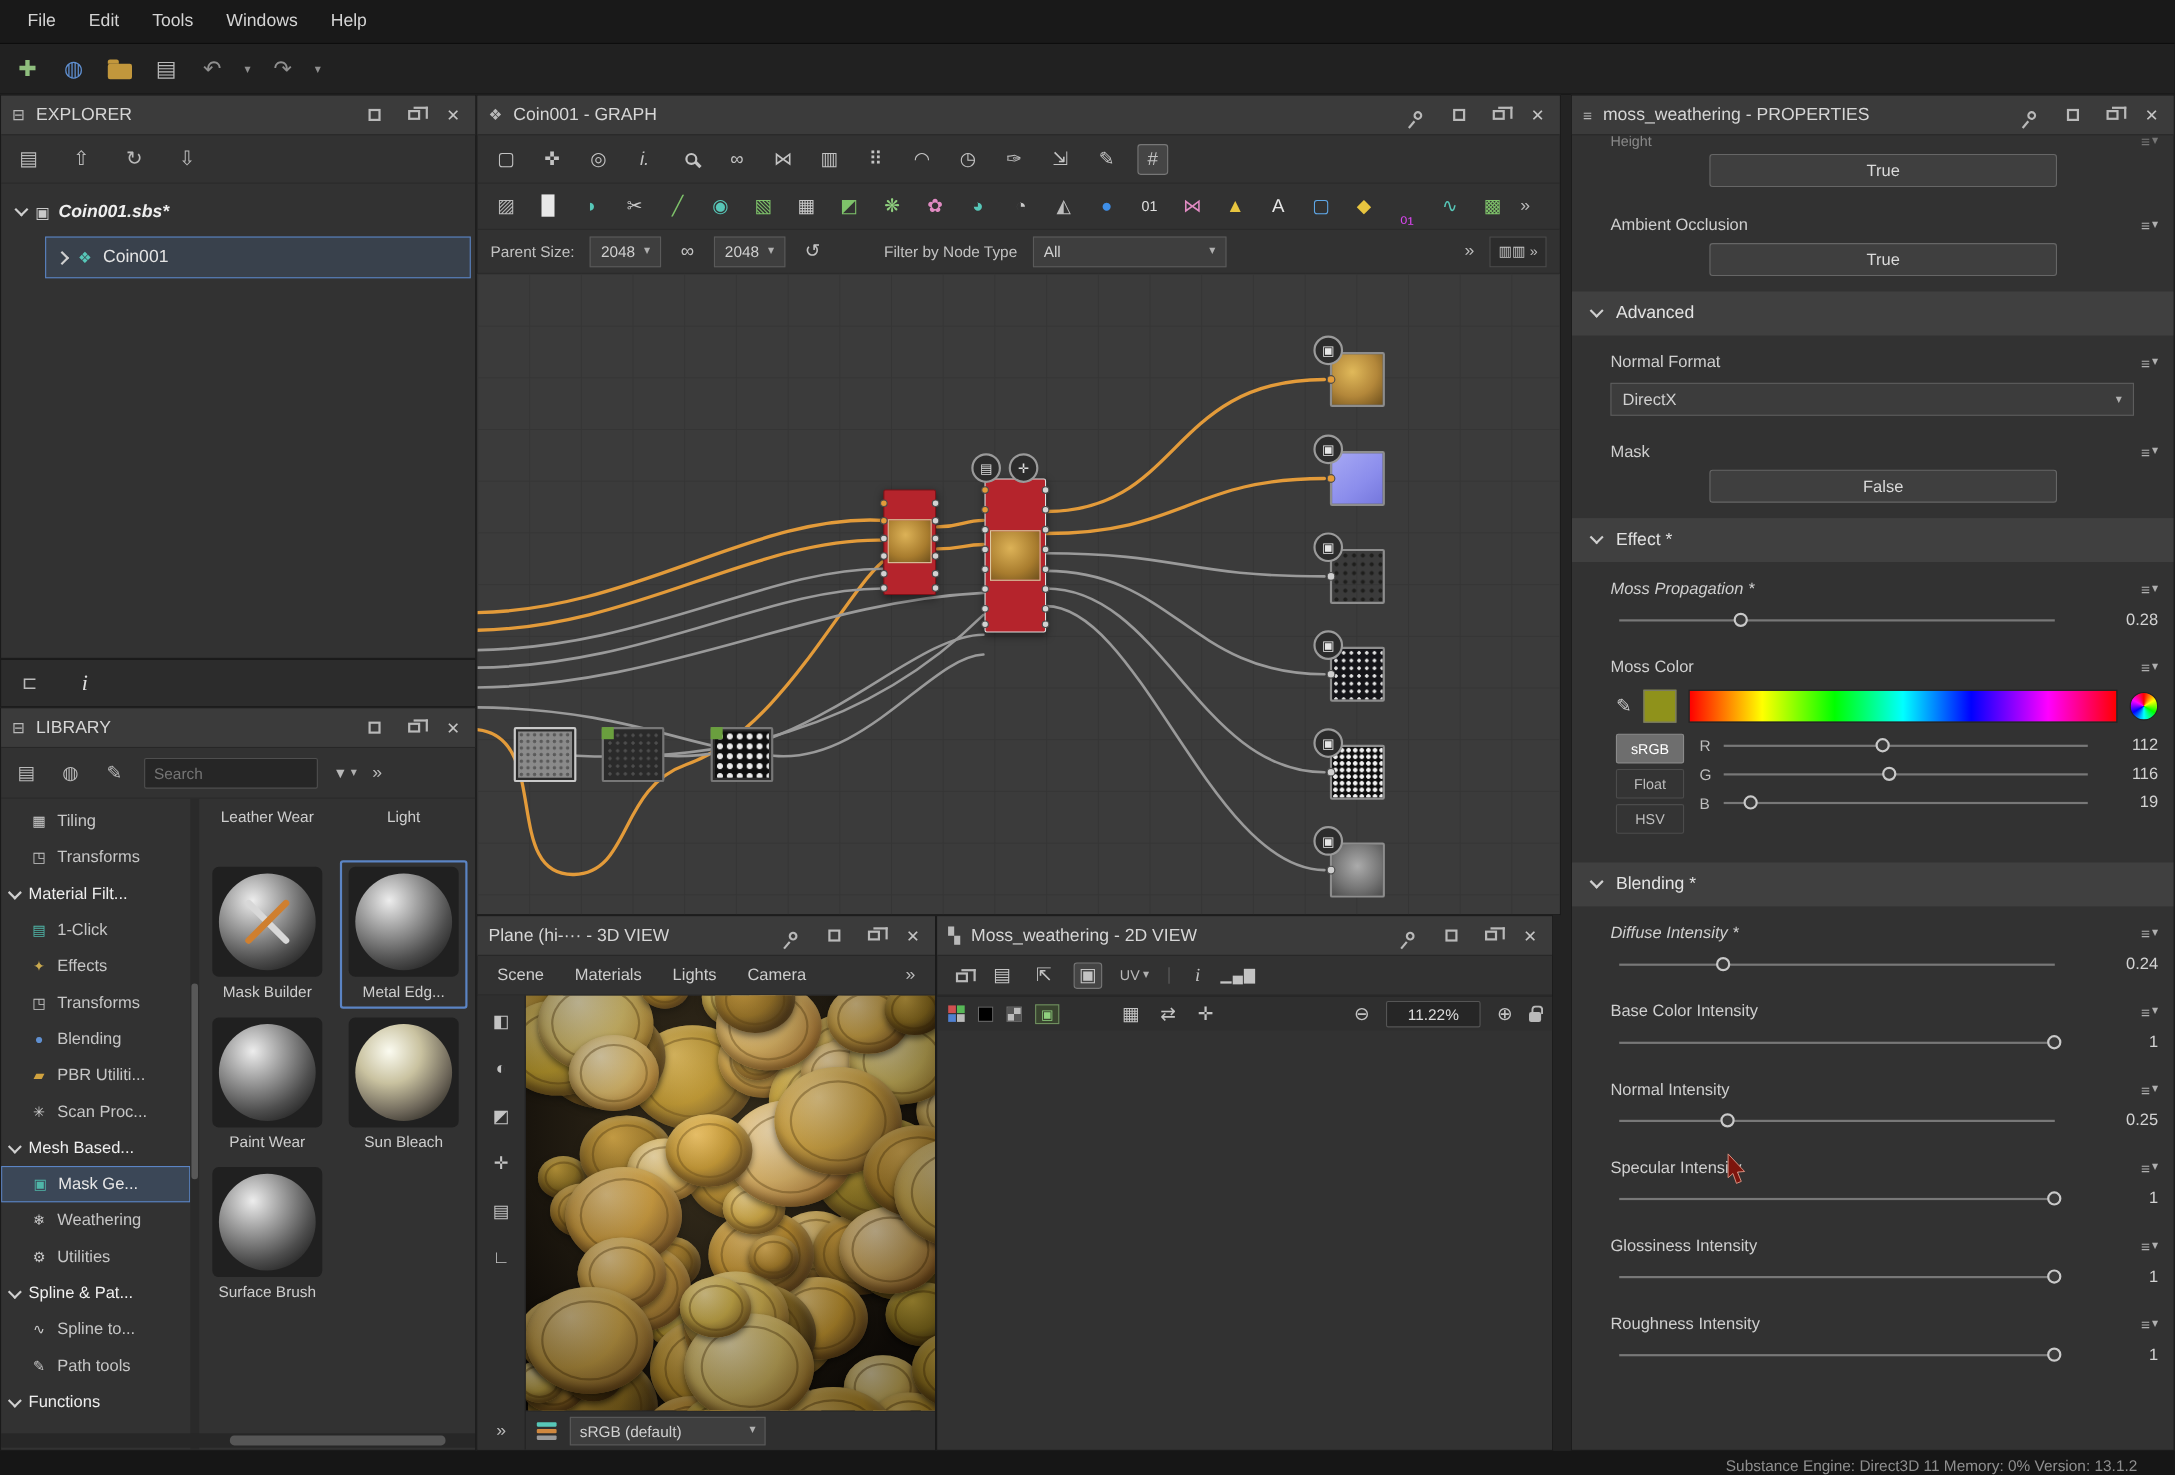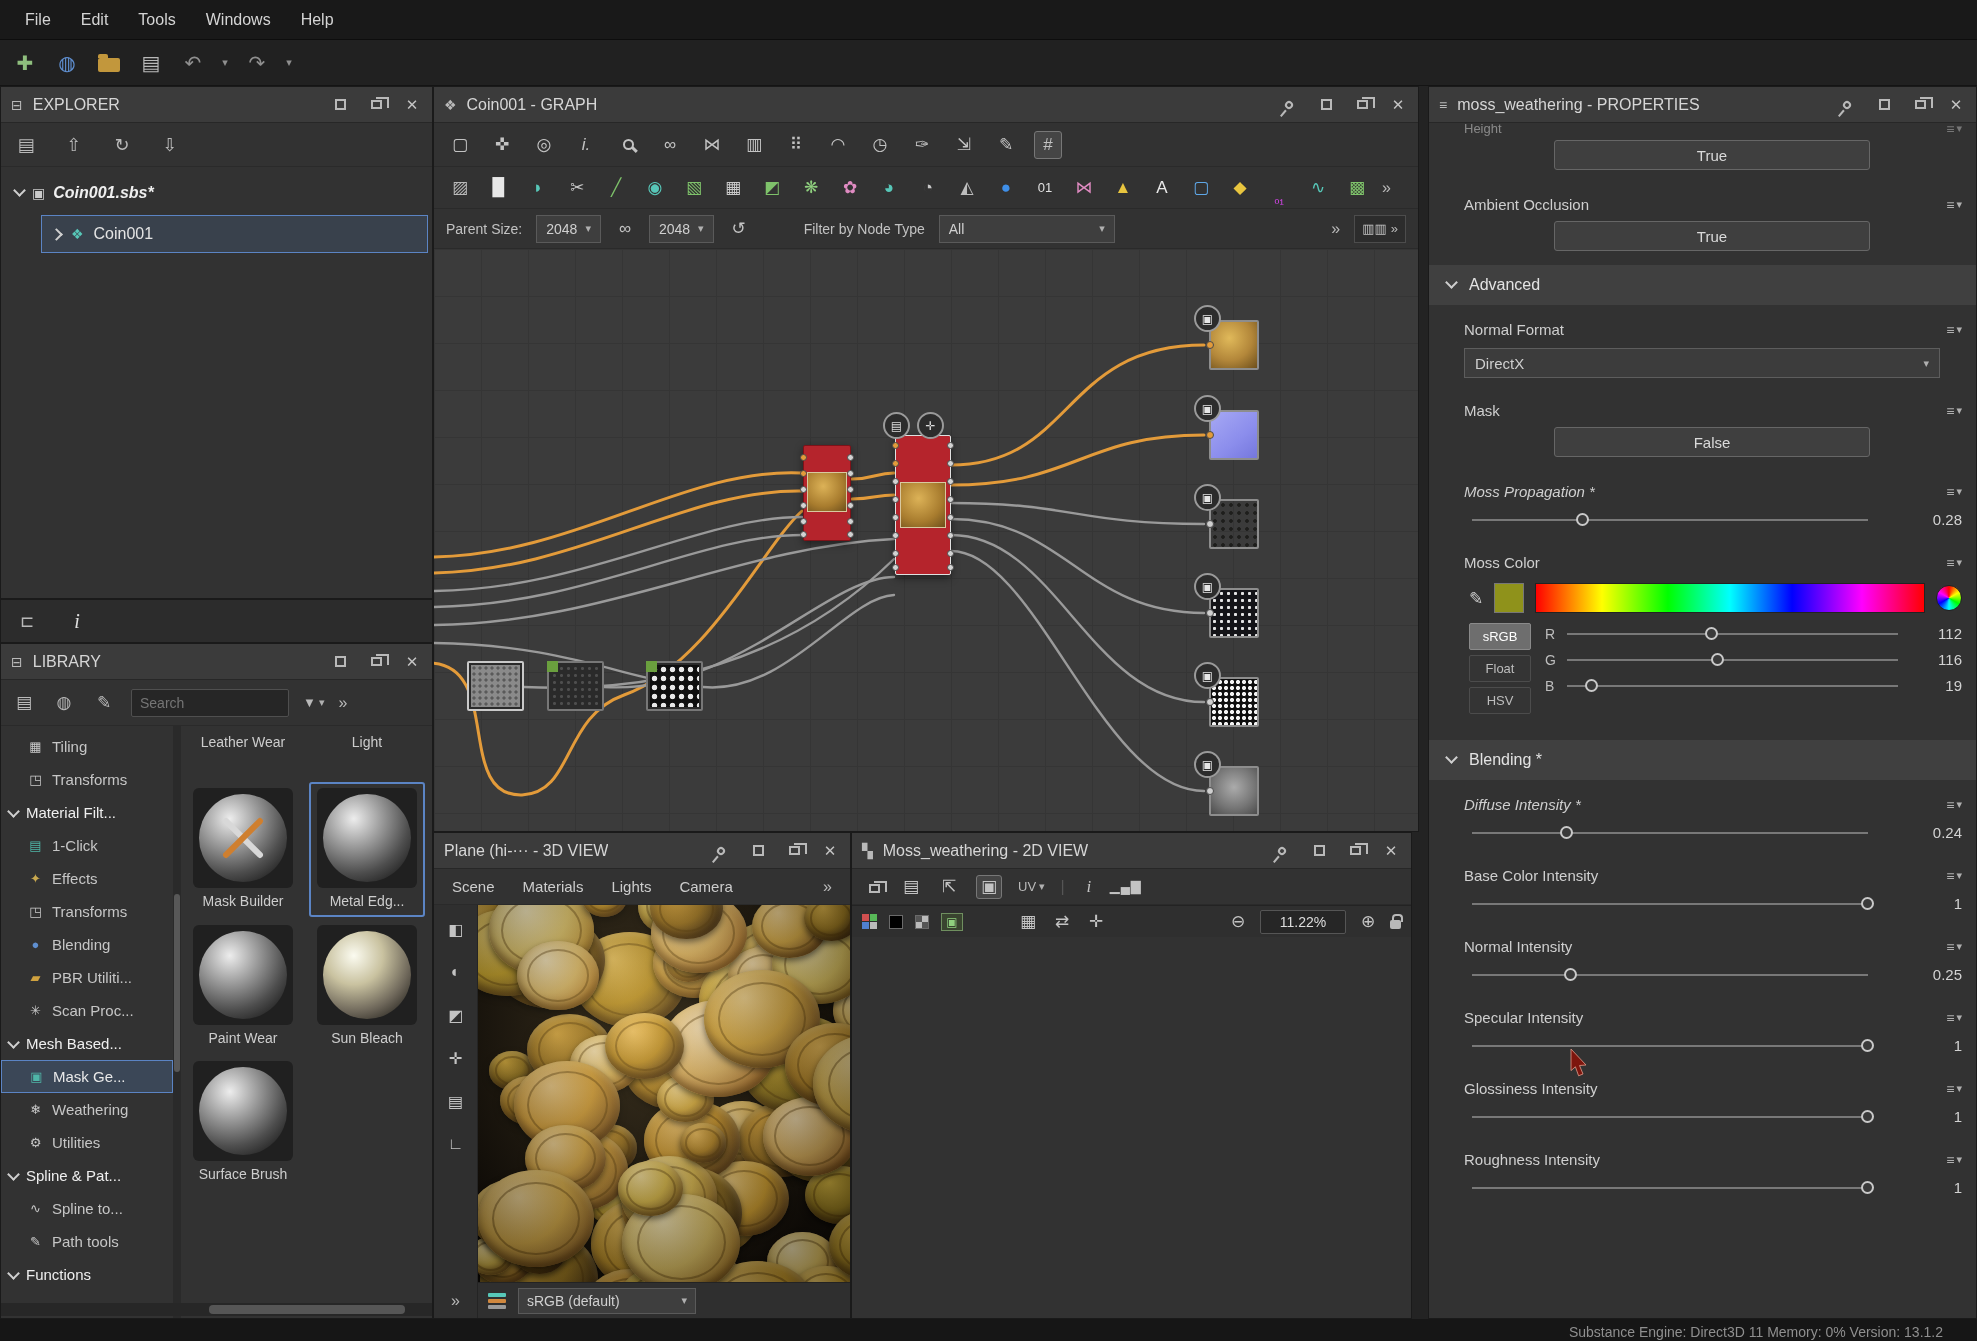--- a/index.html
+++ b/index.html
@@ -445,21 +445,21 @@
         <span class="gic" style="color: rgb(87, 199, 184);">◕</span>
         <span class="gic" style="color: rgb(201, 201, 201);">◔</span>
         <span class="gic" style="color: rgb(189, 189, 189);">◭</span>
         <span class="gic" style="color: rgb(63, 143, 232);">●</span>
         <span class="gic" style="color: rgb(224, 224, 224); font-size: 13px;">01</span>
         <span class="gic" style="color: rgb(224, 139, 194);">⋈</span>
         <span class="gic" style="color: rgb(232, 197, 63);">▲</span>
         <span class="gic" style="color: rgb(232, 232, 232);">A</span>
         <span class="gic" style="color: rgb(95, 168, 232);">▢</span>
         <span class="gic" style="color: rgb(232, 197, 63);">◆</span>
-        <span class="gic" style="color: #d946ef; font-size: 13px; margin-top: 32px;">⁰¹</span>
+        <span class="gic" style="color: #d946ef; font-size: 17px; margin-top: 32px;">⁰¹</span>
         <span class="gic" style="color: rgb(87, 199, 184);">∿</span>
         <span class="gic" style="color: rgb(126, 194, 106);">▩</span>
         <span class="ovf">»</span>
       </div>
     <div id="gtb3" class="gtb">
       <span>Parent Size:</span>
       <span class="gdd">
           <span>2048</span>
           <span class="caret">▾</span>
         </span>
@@ -801,20 +801,24 @@
         </div>
         <div class="pdrop">
           <span>DirectX</span>
           <span class="caret">▾</span>
         </div>
         <div class="prow-label">
           <span class="lt">Mask</span>
           <span class="pmenu">≡<span class="caret">▾</span></span>
         </div>
         <div class="pbtn">False</div>
+        <div class="psection">
+          <span class="chev"></span>
+          <span>Effect *</span>
+        </div>
         <div class="prow-label italic">
           <span class="lt">Moss Propagation *</span>
           <span class="pmenu">≡<span class="caret">▾</span></span>
         </div>
         <div class="slider-row">
           <div class="track">
             <span class="handle" style="left: 28%;"></span>
           </div>
           <span class="slider-val">0.28</span>
         </div>

